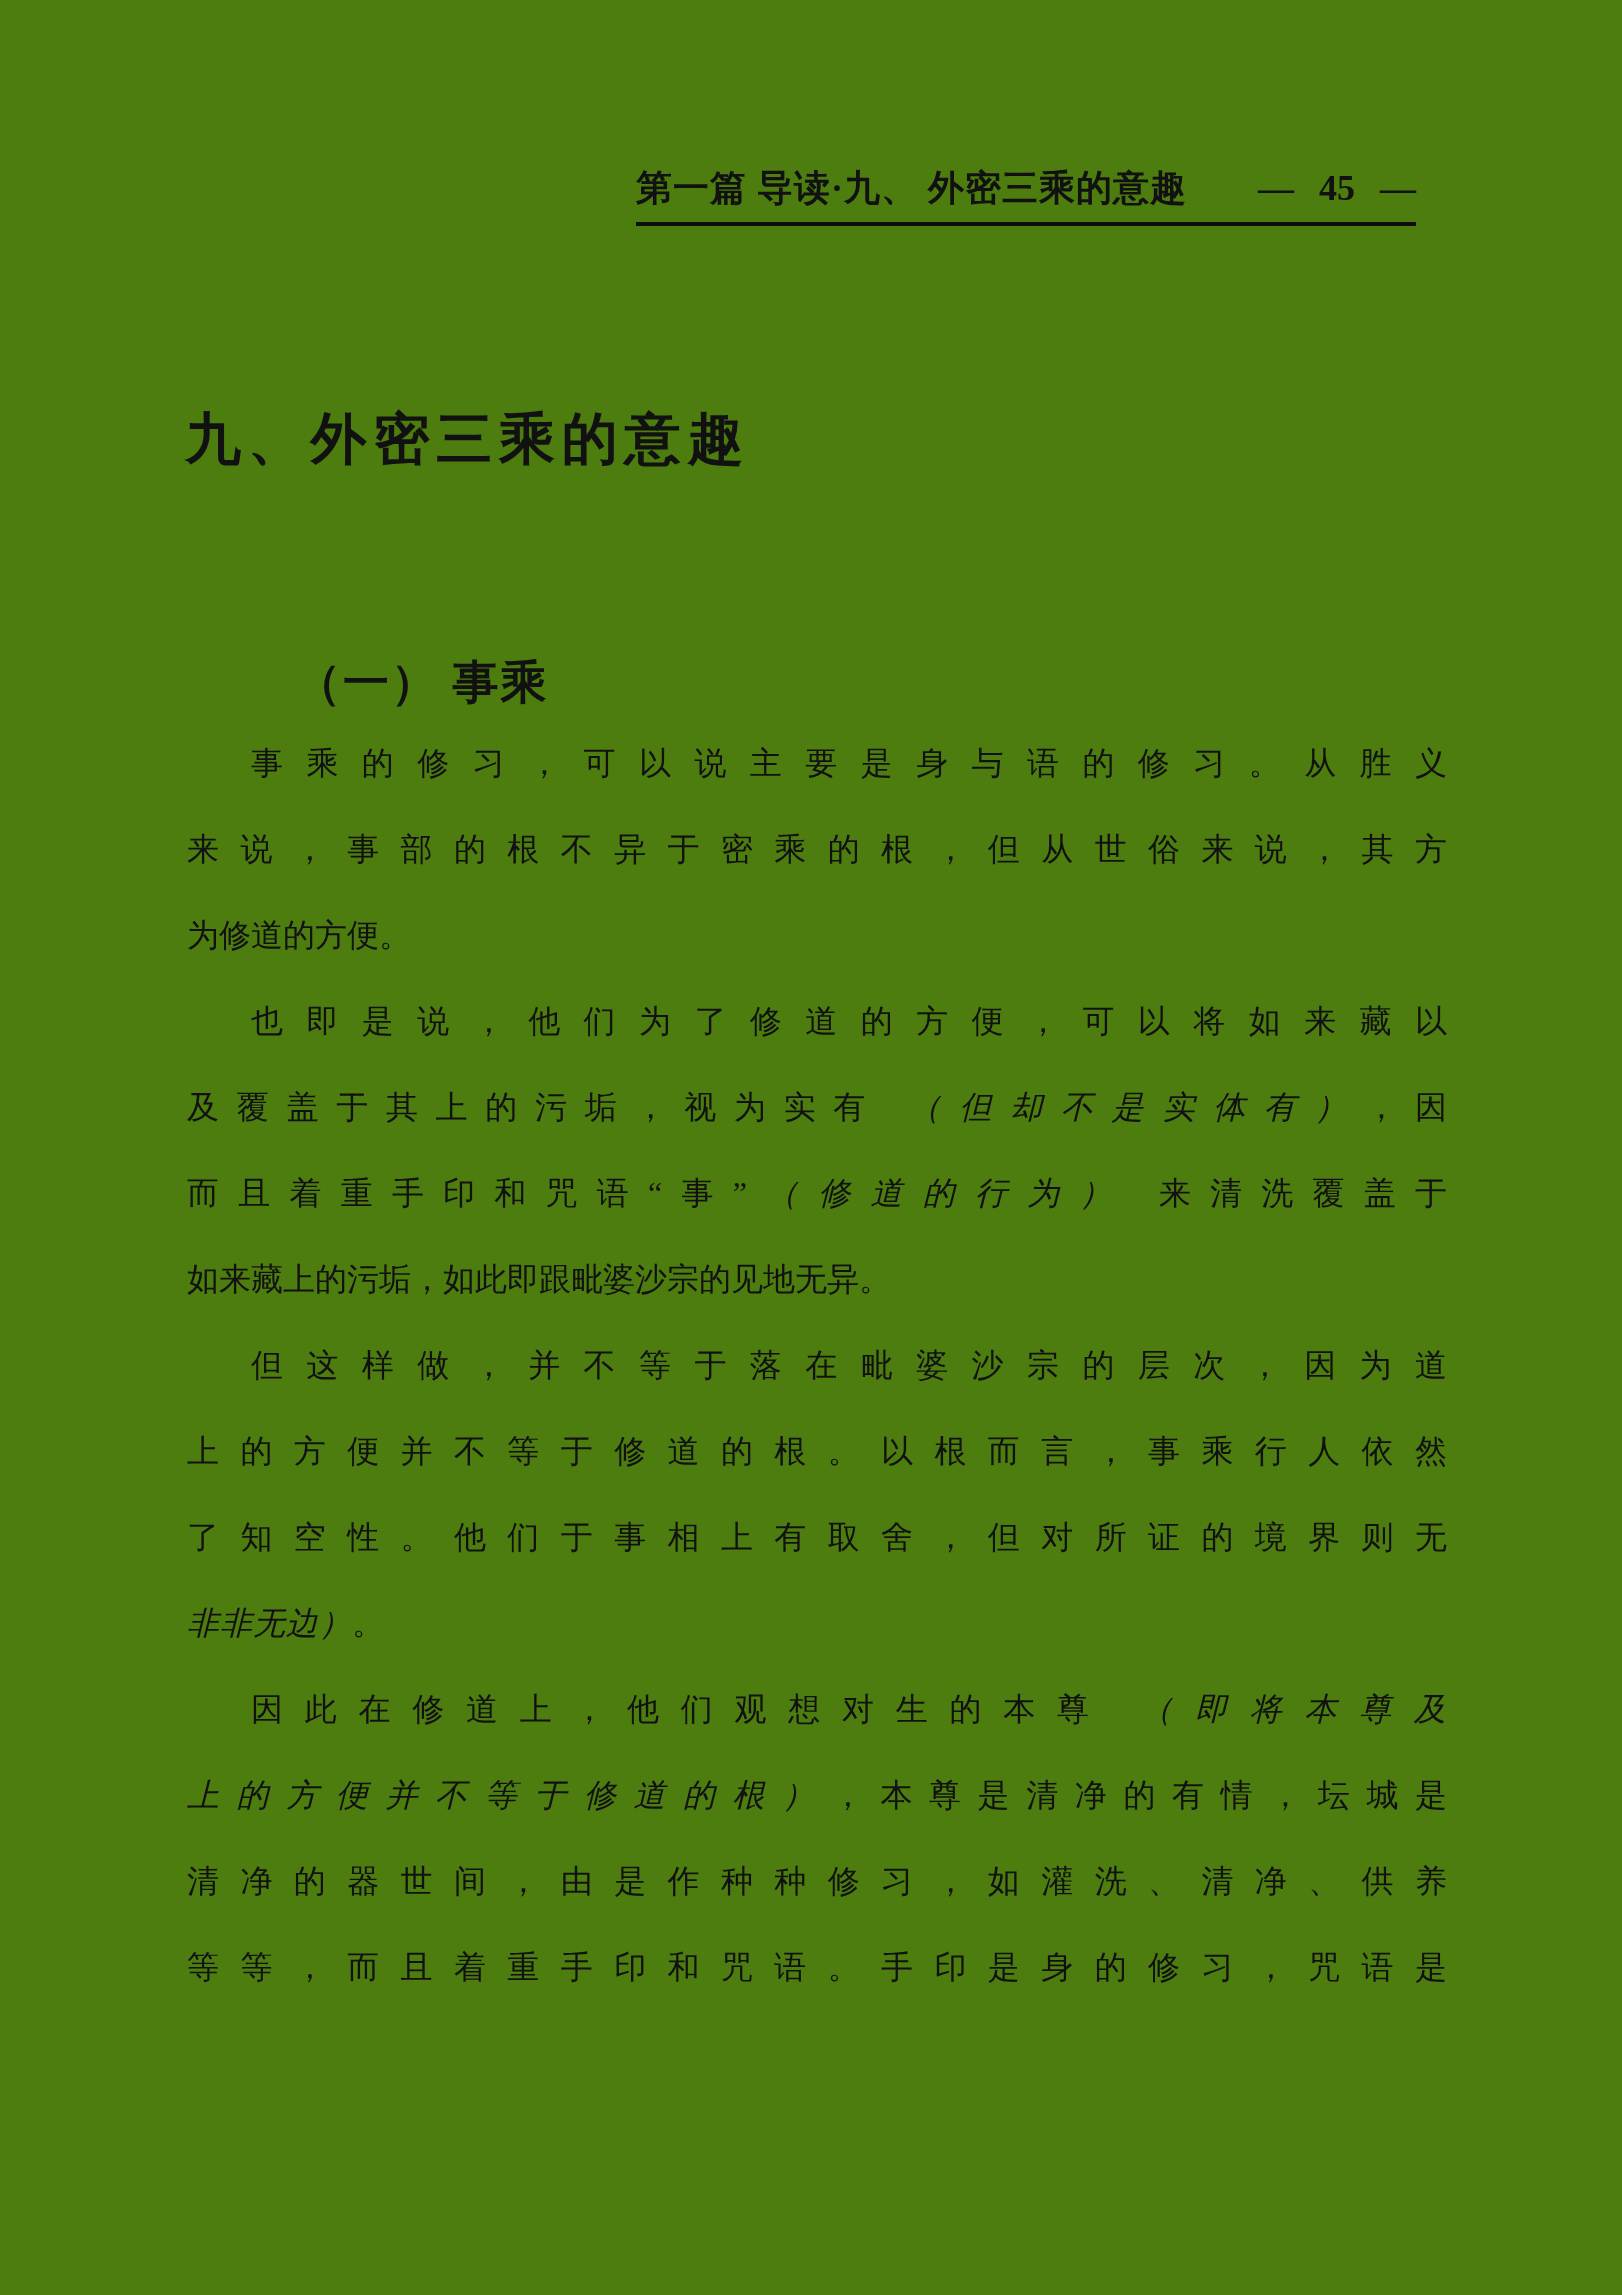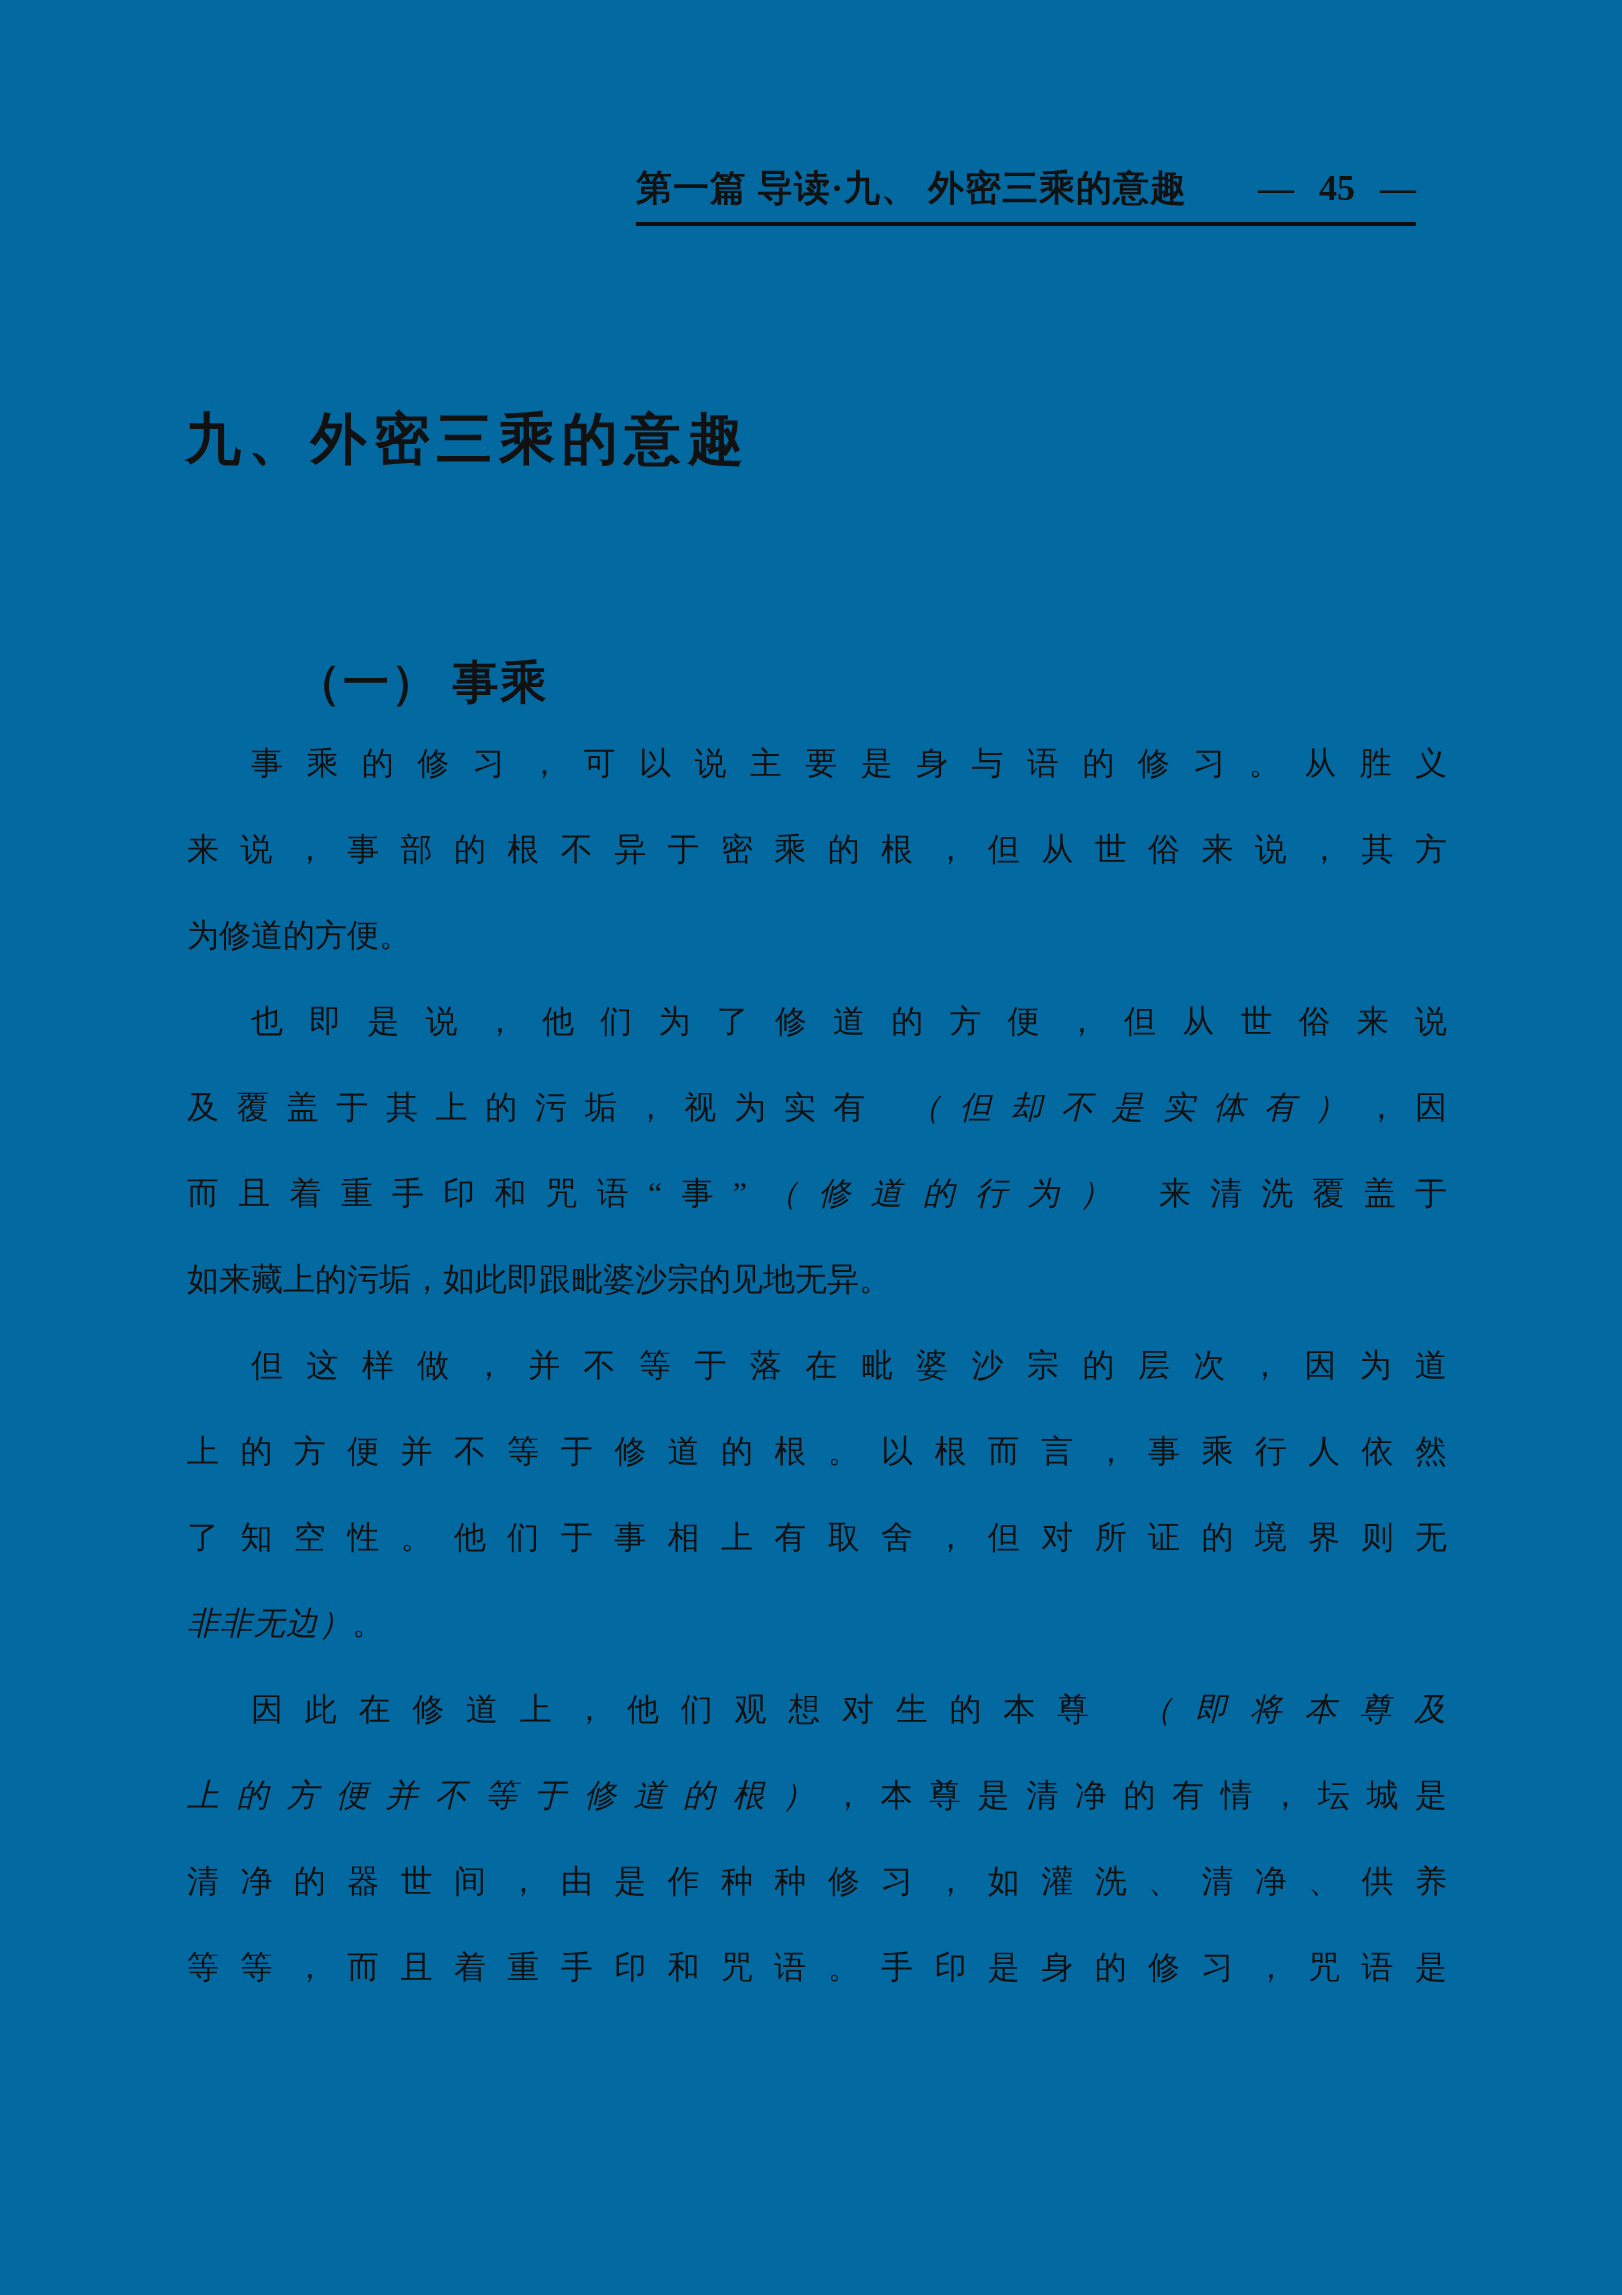--- a/index.html
+++ b/index.html
@@ -5,21 +5,21 @@
   html, body {
     margin: 0;
     padding: 0;
     background: #e8e8e8;
   }
   .page {
     position: relative;
     width: 1623px;
     height: 2296px;
     margin: 0 auto;
-    background: #0369a1;
+    background: #4d7c0f;
     color: #111;
     font-family: "Liberation Serif", "DejaVu Serif", serif;
     overflow: hidden;
   }
   
   .running-header {
     position: absolute;
     left: 636px;
     top: 164px;
     width: 780px;
@@ -104,21 +104,21 @@
   </div>
 
   <h1 class="chapter-title" style="margin:0;">九、外密三乘的意趣</h1>
 
   <h2 class="section-heading" style="margin:16px;">（一） 事乘</h2>
 
   <div class="body-text">
       <div class="line full indent"><span class="seg">事乘的修习，可以说主要是身与语的修习。从胜义</span></div>
       <div class="line full"><span class="seg">来说，事部的根不异于密乘的根，但从世俗来说，其方</span></div>
       <div class="line"><span class="seg">为修道的方便。</span></div>
-      <div class="line full indent"><span class="seg">也即是说，他们为了修道的方便，但从世俗来说</span></div>
+      <div class="line full indent"><span class="seg">也即是说，他们为了修道的方便，可以将如来藏以</span></div>
       <div class="line full"><span class="seg">及覆盖于其上的污垢，视为实有 </span><span class="seg kai">（但却不是实体有）</span><span class="seg">，因</span></div>
       <div class="line full"><span class="seg">而且着重手印和咒语“事”</span><span class="seg kai">（修道的行为）</span><span class="seg"> 来清洗覆盖于</span></div>
       <div class="line"><span class="seg">如来藏上的污垢，如此即跟毗婆沙宗的见地无异。</span></div>
       <div class="line full indent"><span class="seg">但这样做，并不等于落在毗婆沙宗的层次，因为道</span></div>
       <div class="line full"><span class="seg">上的方便并不等于修道的根。以根而言，事乘行人依然</span></div>
       <div class="line full"><span class="seg">了知空性。他们于事相上有取舍，但对所证的境界则无</span></div>
       <div class="line"><span class="seg kai">非非无边）</span><span class="seg">。</span></div>
       <div class="line full indent"><span class="seg">因此在修道上，他们观想对生的本尊 </span><span class="seg kai">（即将本尊及</span></div>
       <div class="line full"><span class="seg kai">上的方便并不等于修道的根）</span><span class="seg">，本尊是清净的有情，坛城是</span></div>
       <div class="line full"><span class="seg">清净的器世间，由是作种种修习，如灌洗、清净、供养</span></div>

